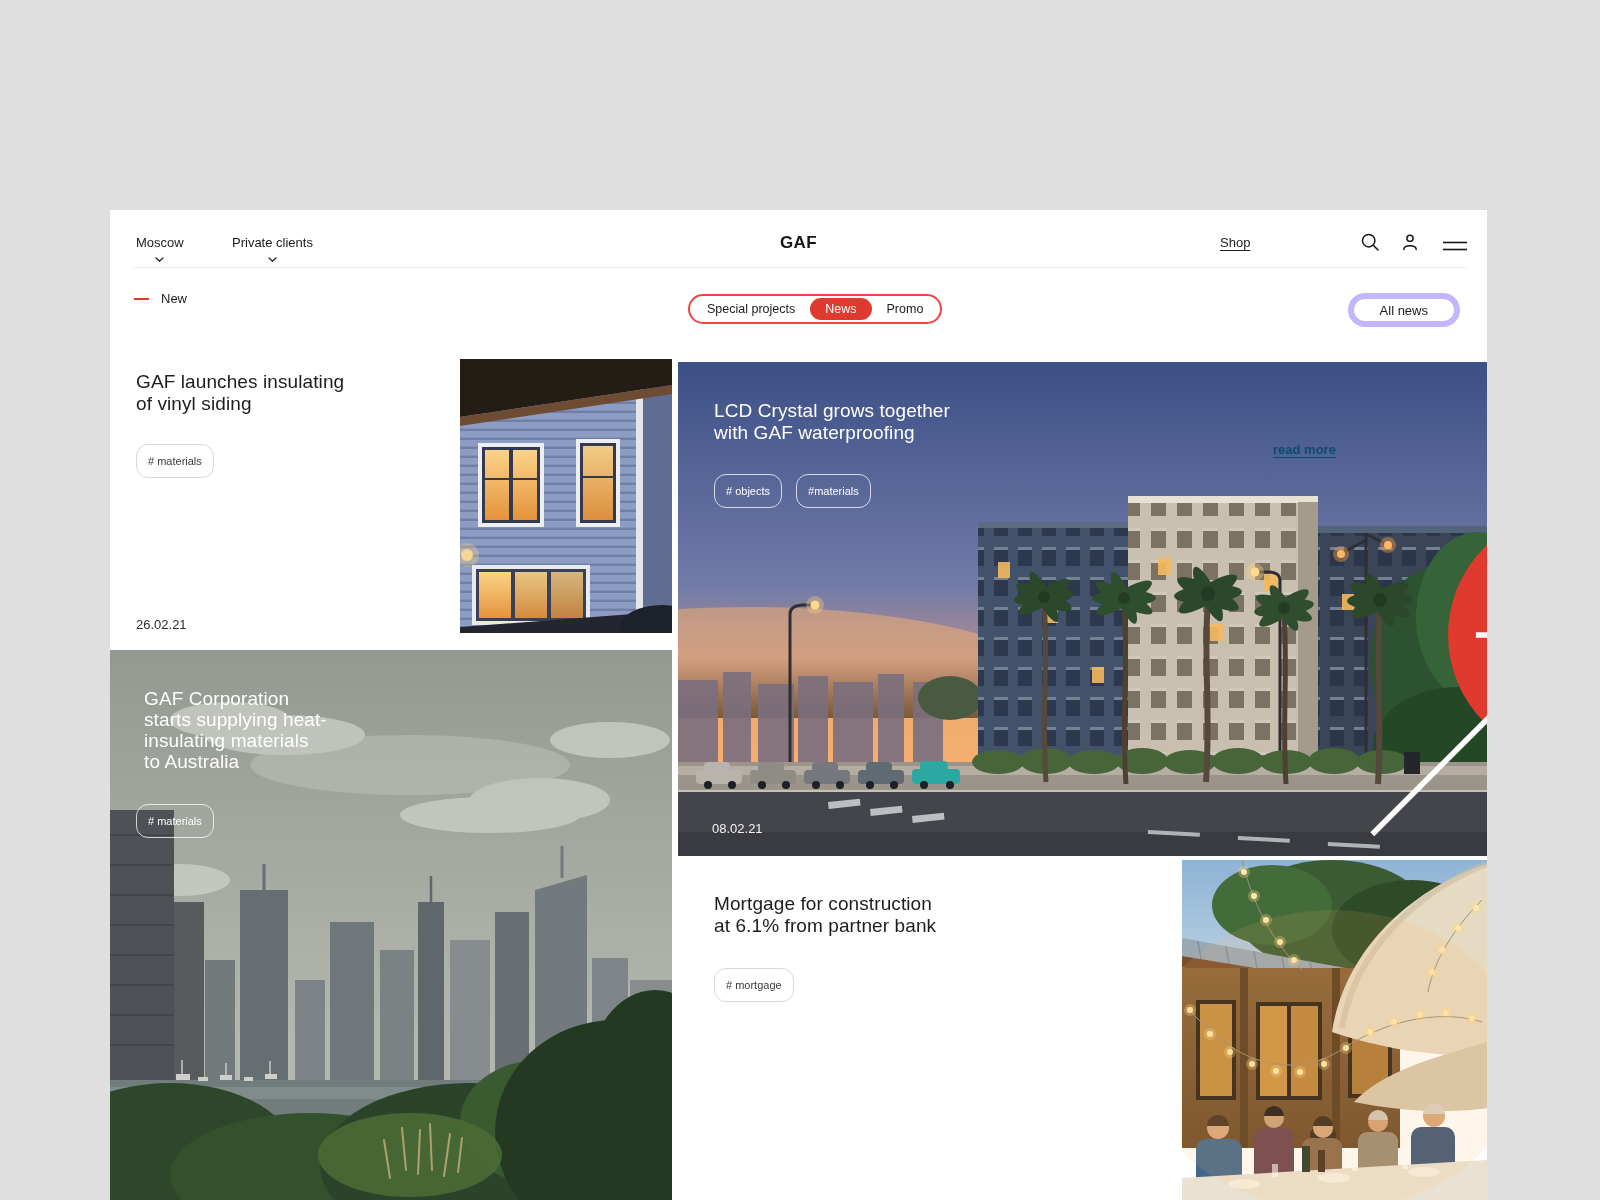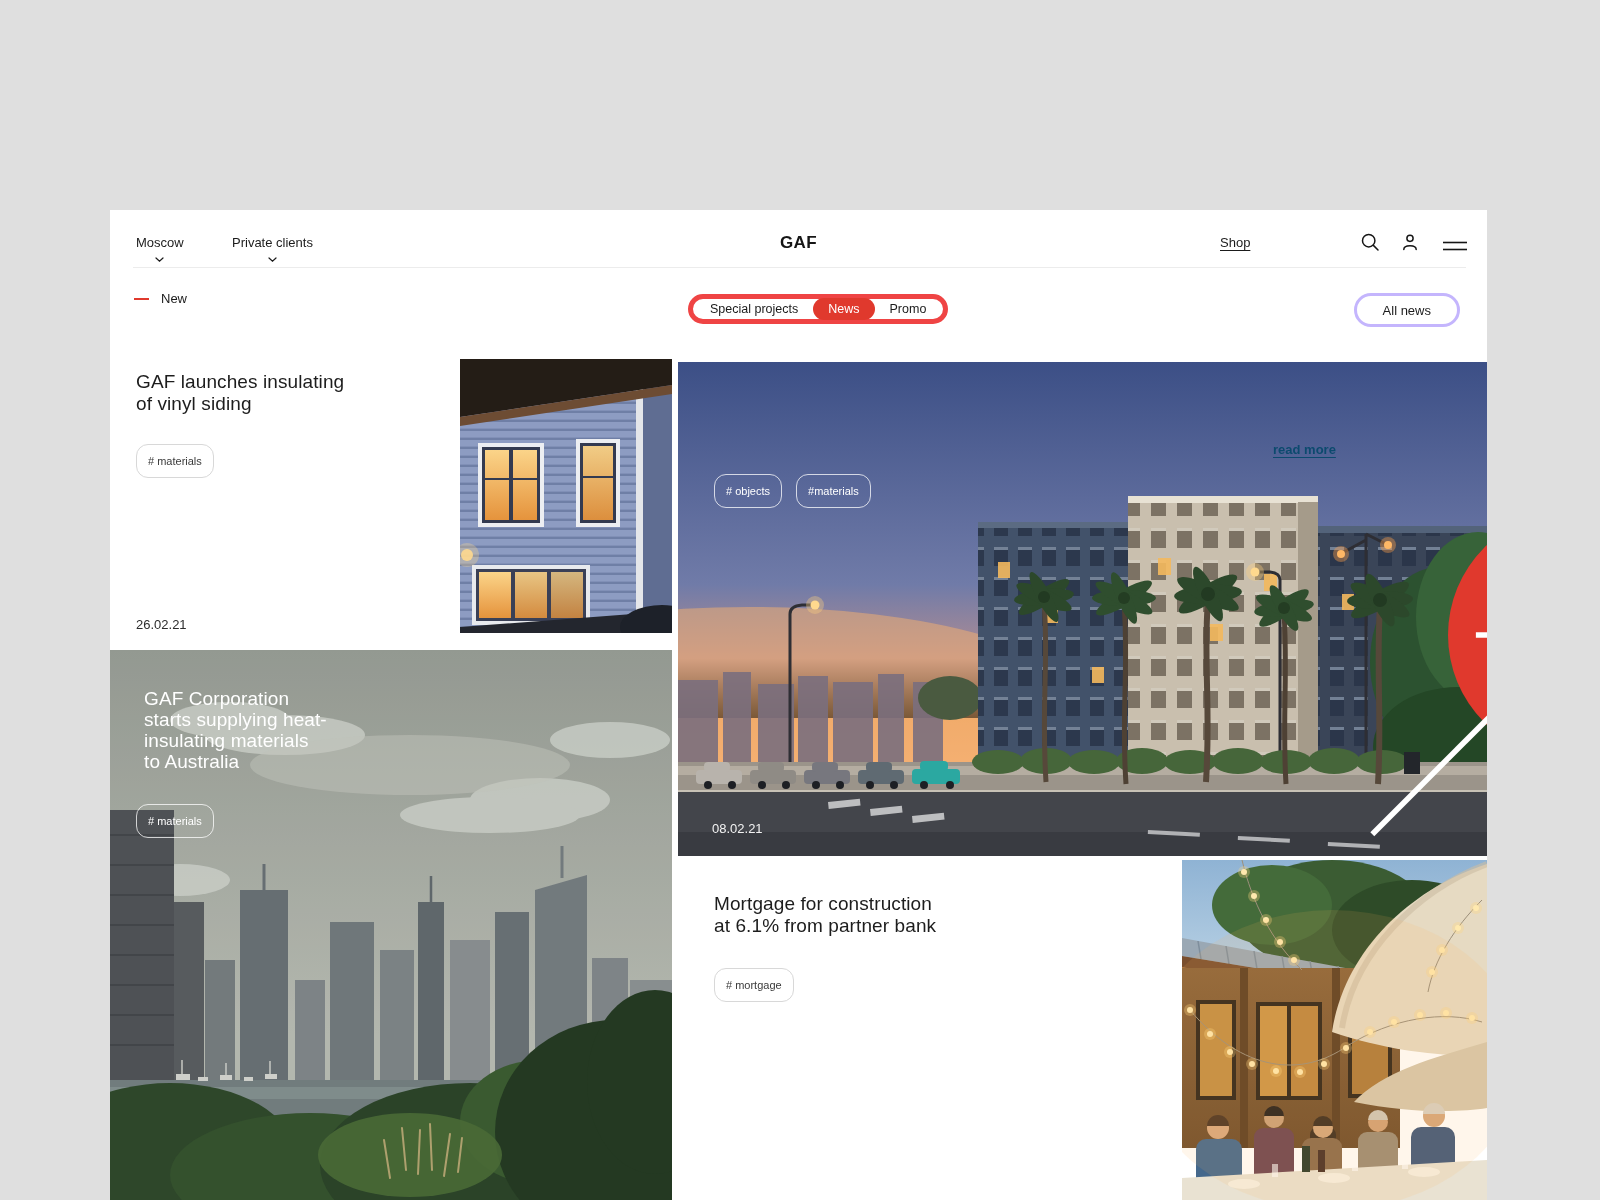--- a/index.html
+++ b/index.html
@@ -14,24 +14,24 @@
   .chev { display:inline-block; }
   .logo { position:absolute; left:50%; top:23px; transform:translateX(-50%); font-size:17px; font-weight:600; letter-spacing:.4px; color:#161616; cursor:pointer; }
   .shop { text-decoration:underline; text-underline-offset:3px; cursor:pointer; }
   .icon-btn { position:absolute; width:22px; height:22px; cursor:pointer; display:flex; align-items:center; justify-content:center; background:none; border:none; }
   .hdr-divider { position:absolute; left:23px; right:21px; top:57px; height:1px; background:#ececec; }
 
   
   .new-label { position:absolute; left:24px; top:81px; display:flex; align-items:center; gap:12px; }
   .new-dash { width:15px; height:2px; background:var(--accent-red,#e0392d); }
   .new-text { font-size:13px; color:#1b1b1b; }
-  .tabs { position:absolute; left:578px; top:84px; height:30px; border:5px solid #ef4444; border-radius:15px; display:flex; align-items:center; padding:0 4px; background:#fff; }
+  .tabs { position:absolute; left:578px; top:84px; height:30px; border:2px solid #ef4444; border-radius:15px; display:flex; align-items:center; padding:0 4px; background:#fff; }
   .tab { font-size:12.5px; color:#1b1b1b; padding:0 13px; background:none; border:none; cursor:pointer; font-family:inherit; }
   .tab.active { background:var(--accent-red,#e0392d); color:#fff; height:22px; border-radius:11px; padding:0 15px; line-height:22px; margin:0 2px; }
-  .all-news { position:absolute; right:27px; top:83px; height:34px; border:3px solid #c4b5fd; border-radius:17px; background:#fff; padding:0 26px; font-size:13px; color:#1b1b1b; cursor:pointer; font-family:inherit; }
+  .all-news { position:absolute; right:27px; top:83px; height:34px; border:6px solid #c4b5fd; border-radius:17px; background:#fff; padding:0 26px; font-size:13px; color:#1b1b1b; cursor:pointer; font-family:inherit; }
 
   
   .card { position:absolute; cursor:pointer; }
   .card-title { font-size:19px; line-height:22px; color:#1d1d1d; letter-spacing:.1px; }
   .card-title.light { color:#fff; }
   .tag-pill { display:inline-flex; align-items:center; height:22px; padding:16px 11px; border:1px solid #d8d8d8; border-radius:12px; font-size:11px; color:#3a3a3a; background:transparent; cursor:pointer; font-family:inherit; white-space:nowrap; }
   .tag-pill.on-image { border-color:rgba(255,255,255,.75); color:#fff; }
   .card-date { font-size:13px; color:#2c2c2c; }
   .card-date.light { color:#f2f2f2; }
   .abs { position:absolute; }
@@ -334,20 +334,24 @@
                 <ellipse rx="33" ry="9" transform="rotate(-30)"></ellipse>
                 <ellipse rx="33" ry="9" transform="rotate(-2)"></ellipse>
                 <ellipse rx="33" ry="9" transform="rotate(28)"></ellipse>
                 <ellipse rx="29" ry="8" transform="rotate(64)"></ellipse>
                 <circle r="7" fill="#223a22"></circle>
               </g>
             </g>
         </g>
       </svg>
 
+      <div class="card-title light abs" style="left:36px; top:38px;">
+        <div>LCD Crystal grows together</div>
+        <div>with GAF waterproofing</div>
+      </div>
       <div class="abs" style="left:36px; top:112px; display:flex; gap:14px;">
         <span class="tag-pill on-image"># objects</span>
         <span class="tag-pill on-image">#materials</span>
       </div>
 
       <svg class="abs" style="left:489px; top:26px;" width="124" height="124" viewBox="0 0 124 124">
         <circle cx="62" cy="62" r="31" fill="var(--accent-red,#e0392d)"></circle>
         <g stroke="#ffffff" stroke-width="1.4">
           <line x1="12" y1="112" x2="112" y2="12"></line>
           <line x1="38" y1="62" x2="86" y2="62"></line>

